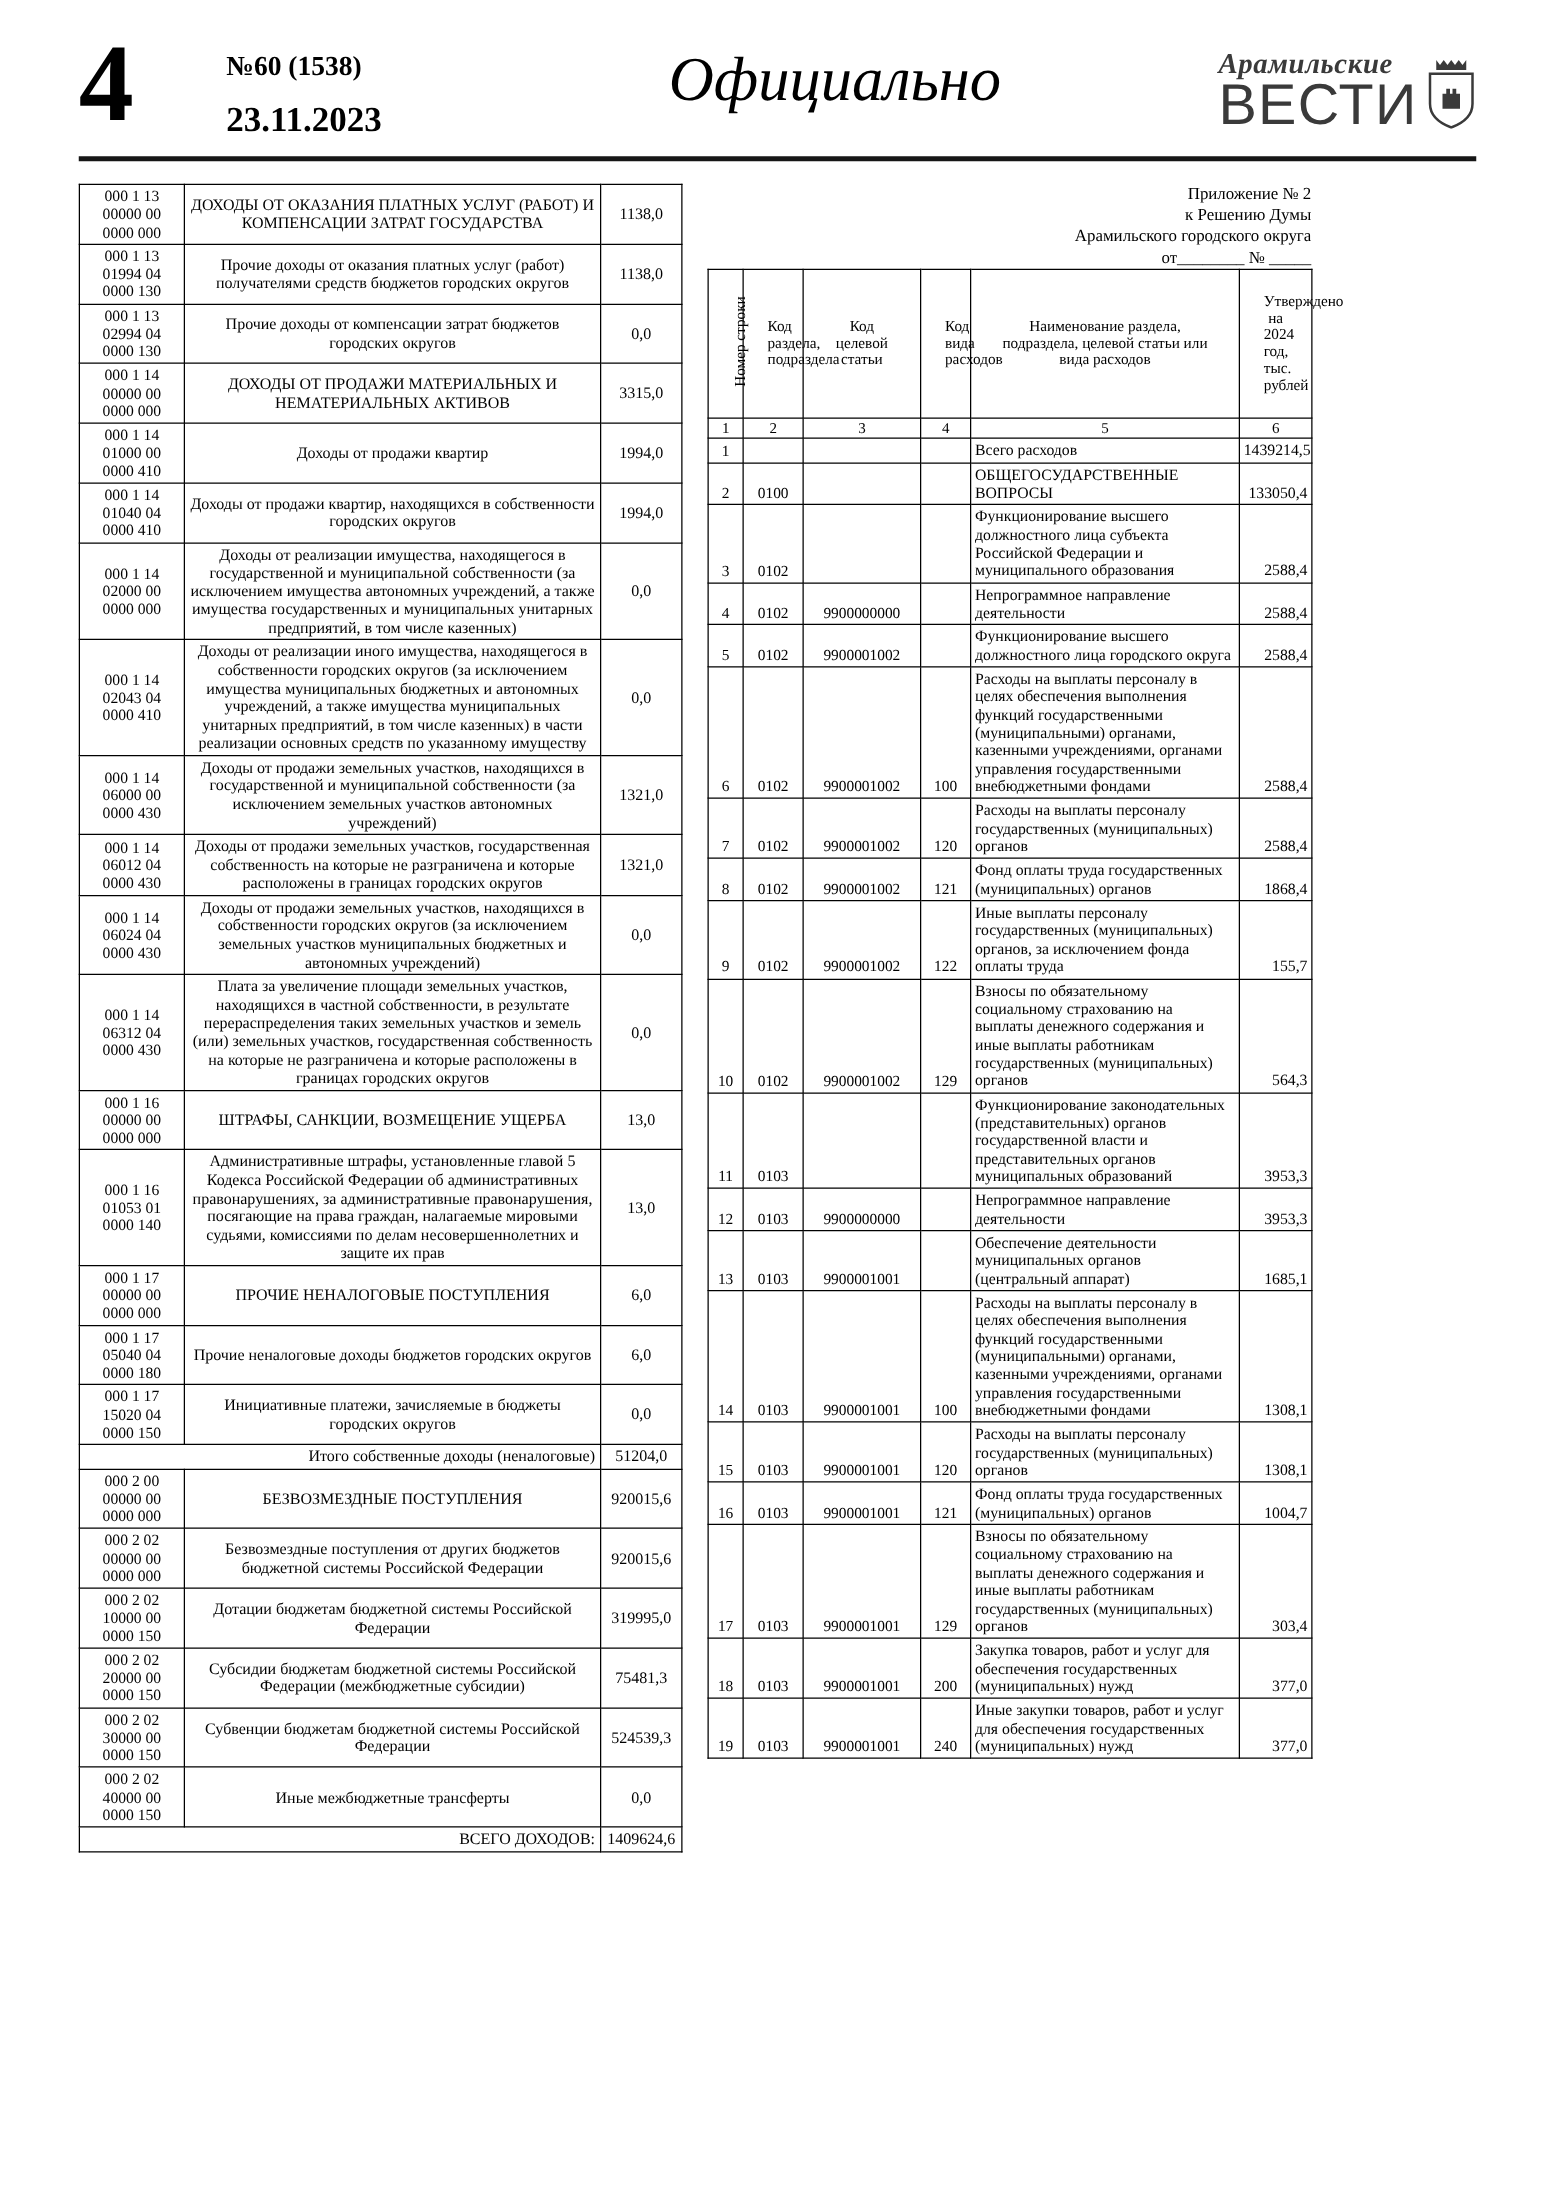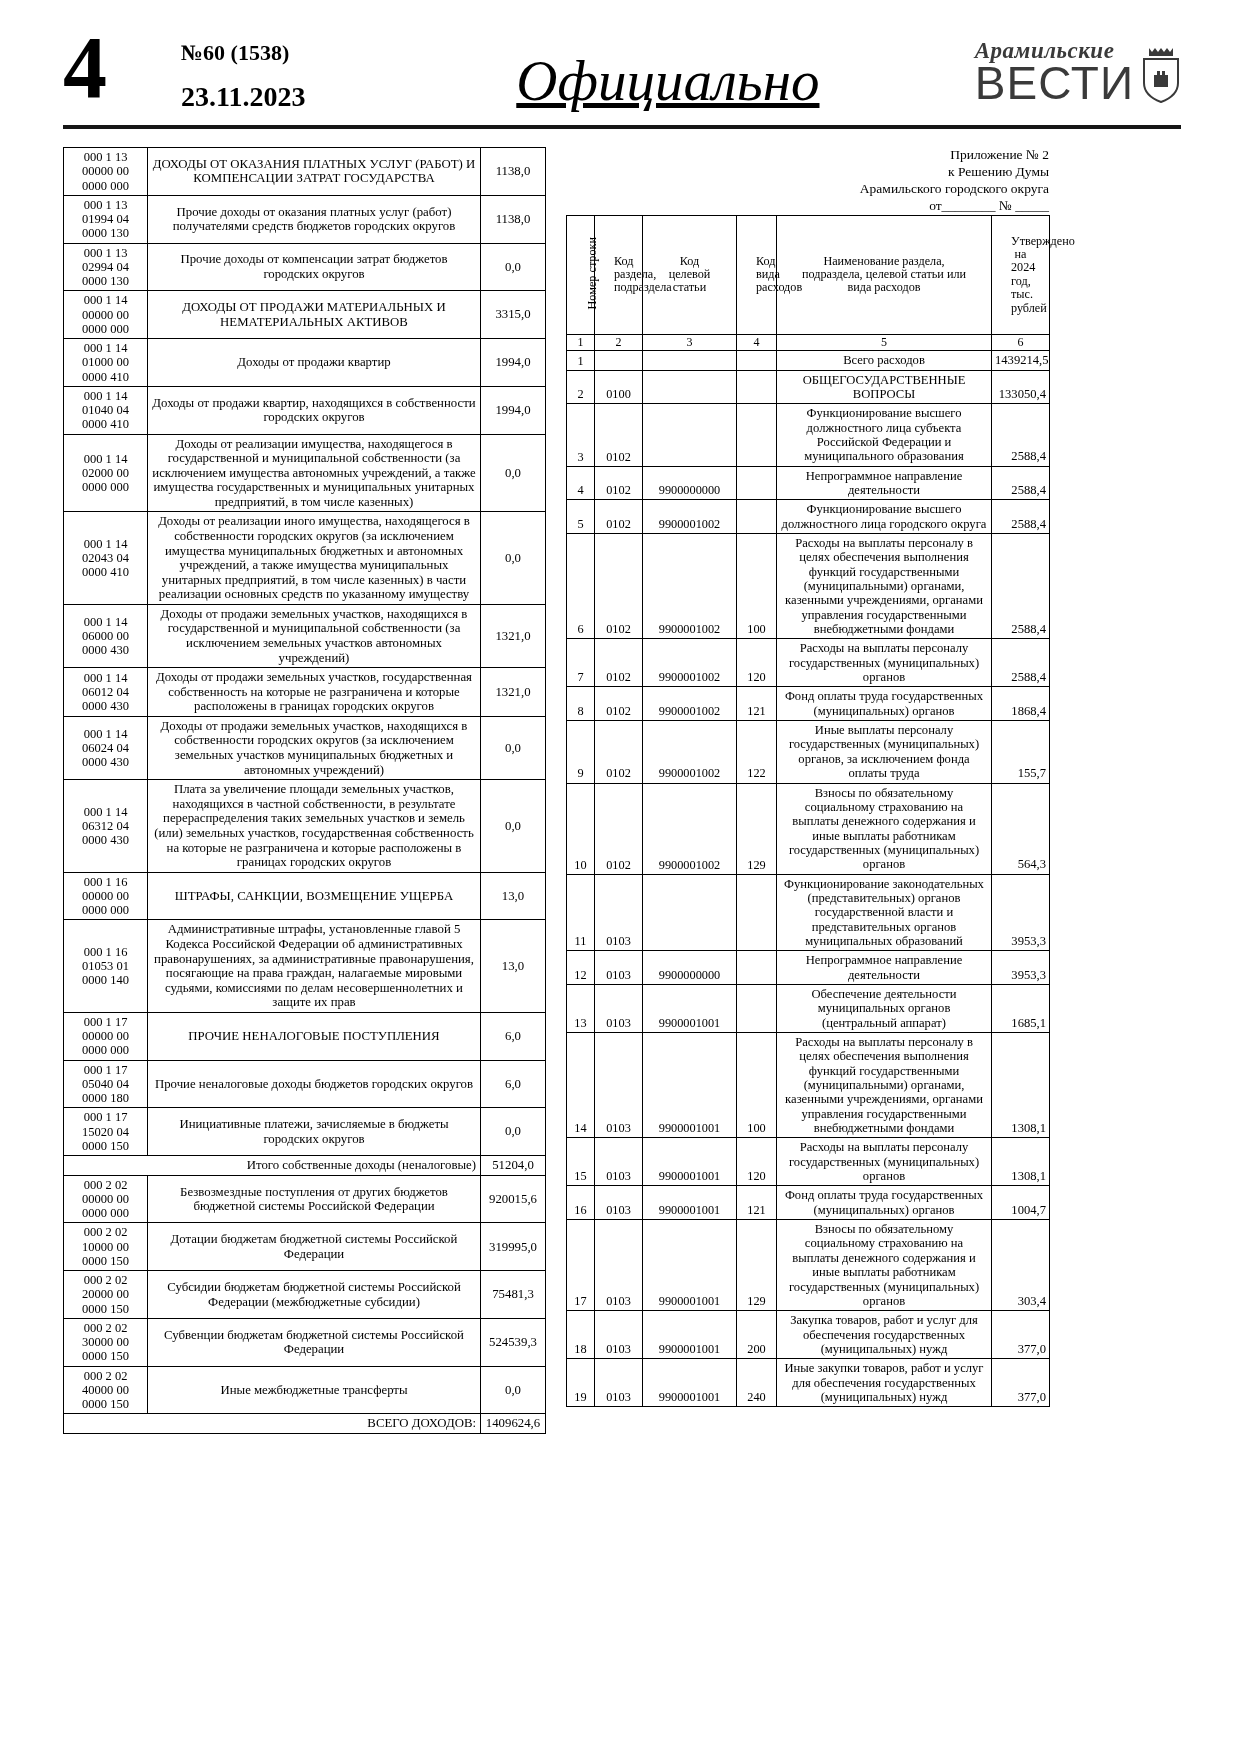--- a/index.html
+++ b/index.html
@@ -11,21 +11,21 @@
     overflow:hidden;
   }
   .page { padding:34px 60px 0 63px; }
 
   
   .masthead { display:flex; align-items:flex-start; border-bottom:4px solid #161616; padding-bottom:12px; }
   .page-num { font-size:88px; font-weight:bold; line-height:0.78; width:118px; }
   .issue-block { width:180px; margin-top:6px; }
   .issue { font-weight:bold; font-size:22px; }
   .date  { font-size:28px; margin-top:15px;font-weight:bold; }
-  .section-title { flex:1; text-align:center; font-style:italic; font-size:57px; line-height:1; margin-top:18px;text-decoration:underline; }
+  .section-title { flex:1; text-align:center; font-style:italic; font-size:50px; line-height:1; margin-top:4px; }
   .logo { display:flex; align-items:flex-end; gap:7px; margin-top:4px; color:#3a3a3a; }
   .logo-top { font-style:italic; font-weight:bold; font-size:23px; letter-spacing:0.5px; }
   .logo-bottom { font-family:"Liberation Sans", sans-serif; font-weight:normal; font-size:46px; line-height:0.85; letter-spacing:1px; }
   .crest { margin-top:0; }
 
   
   .columns { display:flex; gap:20px; margin-top:18px; align-items:flex-start; }
 
   table { border-collapse:collapse; table-layout:fixed; }
   td, th { border:1px solid #000; }
@@ -41,21 +41,21 @@
   .annex { text-align:right; font-size:13.5px; line-height:1.25; }
   .doc-title { font-weight:bold; font-size:14px; line-height:1.22; text-align:justify; margin:14px 0 12px 0; }
 
   
   .exp { width:483px; font-size:12.6px; line-height:1.14; }
   .exp th { font-weight:normal; font-size:12.2px; padding:19px; vertical-align:middle; text-align:center; line-height:1.1; }
   .exp thead tr:first-child th { height:94px; }
   .exp thead .num { height:auto; font-size:12px; padding:1px; }
   .exp td { padding:2px 3px; }
   .exp .en, .exp .esec, .exp .ecs, .exp .evr { text-align:center; vertical-align:bottom; font-size:12.3px; }
-  .exp .ename { text-align:center; vertical-align:middle; }
+  .exp .ename { vertical-align:middle; }
   .exp .eval { text-align:right; vertical-align:bottom; }
   .vert { writing-mode:vertical-rl; transform:rotate(180deg); display:inline-block; font-size:12.2px; }
 </style>
 </head>
 <body>
 
 <div class="page">
 
   <header class="masthead">
     <div class="page-num">4</div>
@@ -206,20 +206,27 @@
 15020 04
 0000 150</td>
               <td class="name">Инициативные платежи, зачисляемые в бюджеты городских округов</td>
               <td class="val">0,0</td>
             </tr>
             <tr>
               <td class="name merged" colspan="2">Итого собственные доходы (неналоговые)</td>
               <td class="val">51204,0</td>
             </tr>
             <tr>
+              <td class="code">000 2 00
+00000 00
+0000 000</td>
+              <td class="name">БЕЗВОЗМЕЗДНЫЕ ПОСТУПЛЕНИЯ</td>
+              <td class="val">920015,6</td>
+            </tr>
+            <tr>
               <td class="code">000 2 02
 00000 00
 0000 000</td>
               <td class="name">Безвозмездные поступления от других бюджетов бюджетной системы Российской Федерации</td>
               <td class="val">920015,6</td>
             </tr>
             <tr>
               <td class="code">000 2 02
 10000 00
 0000 150</td>

